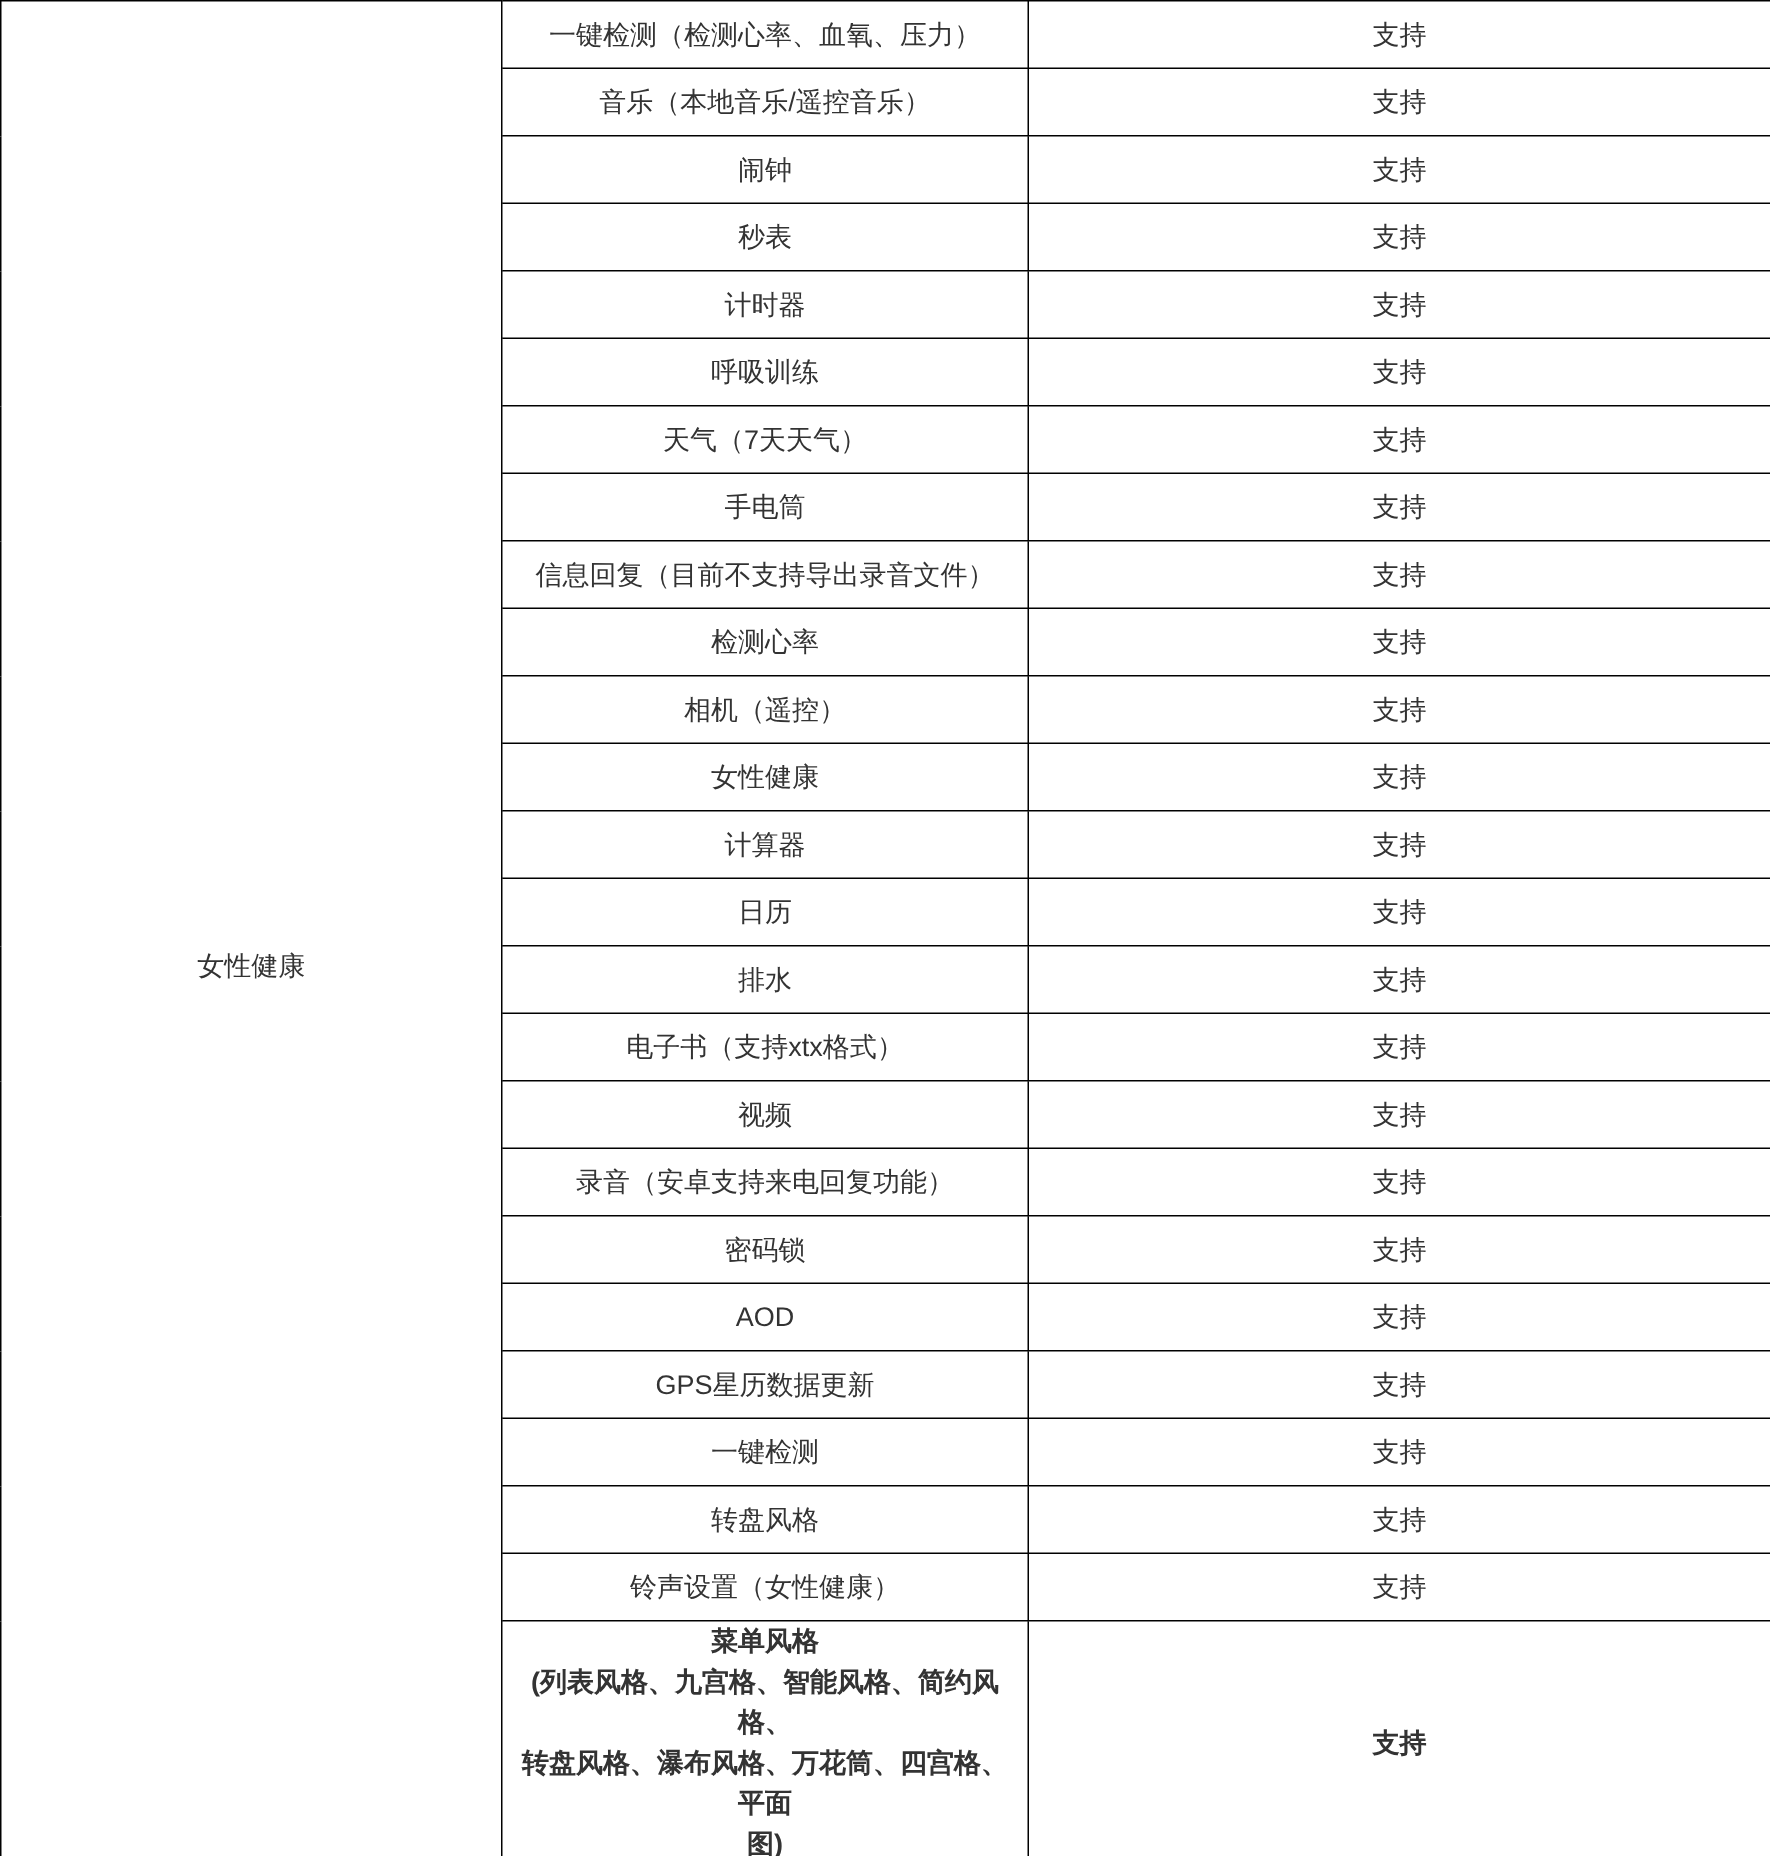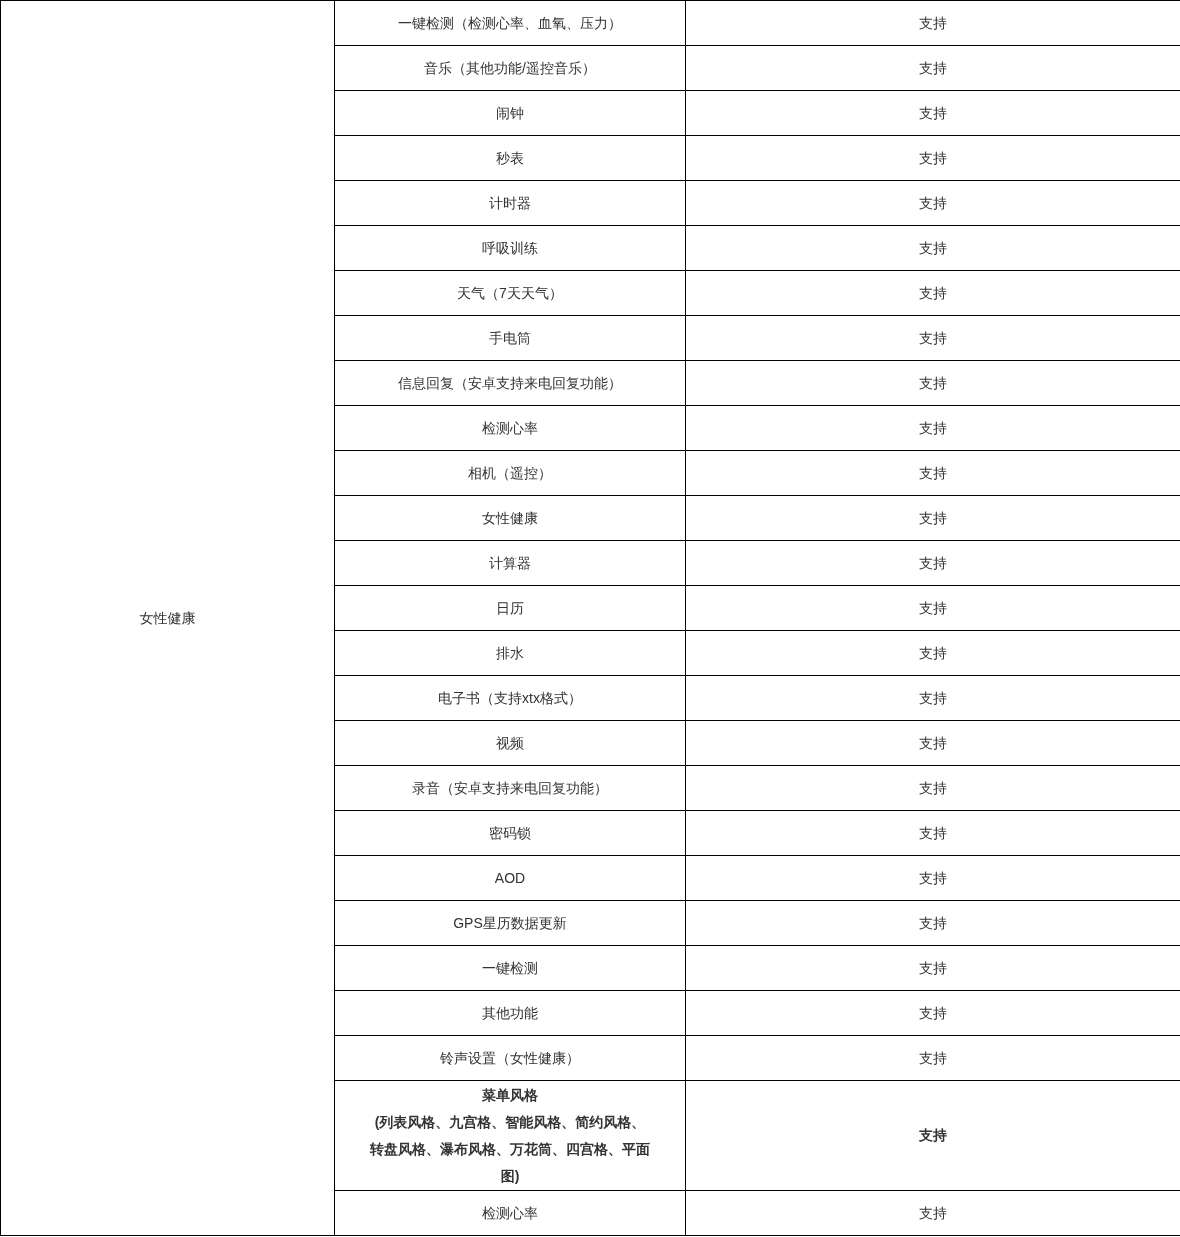--- a/index.html
+++ b/index.html
@@ -13,21 +13,21 @@
   }
   table.features-table {
     border-collapse: collapse;
     table-layout: fixed;
     width: 1180px;
   }
   table.features-table td {
     border: 1.5px solid #000000;
     text-align: center;
     vertical-align: middle;
-    font-size: 14px;
+    font-size: 18px;
     line-height: 27px;
     padding: 0 6px;
     overflow: hidden;
   }
   table.features-table tr { height: 45px; }
   table.features-table tr.tall-row { height: 110px; font-weight: bold; }
   td.category-cell { }
   td.feature-cell { white-space: pre-line; }
   td.support-cell { }
 </style>
@@ -40,21 +40,21 @@
     <col style="width:351px">
     <col style="width:495px">
   </colgroup>
   <tbody>
       <tr>
     <td class="category-cell" rowspan="26">女性健康</td>
         <td class="feature-cell">一键检测（检测心率、血氧、压力）</td>
     <td class="support-cell">支持</td>
   </tr>
       <tr>
-    <td class="feature-cell">音乐（其他功能/遥控音乐）</td>
+    <td class="feature-cell">音乐（本地音乐/遥控音乐）</td>
     <td class="support-cell">支持</td>
   </tr>
       <tr>
     <td class="feature-cell">闹钟</td>
     <td class="support-cell">支持</td>
   </tr>
       <tr>
     <td class="feature-cell">秒表</td>
     <td class="support-cell">支持</td>
   </tr>
@@ -68,21 +68,21 @@
   </tr>
       <tr>
     <td class="feature-cell">天气（7天天气）</td>
     <td class="support-cell">支持</td>
   </tr>
       <tr>
     <td class="feature-cell">手电筒</td>
     <td class="support-cell">支持</td>
   </tr>
       <tr>
-    <td class="feature-cell">信息回复（安卓支持来电回复功能）</td>
+    <td class="feature-cell">信息回复（目前不支持导出录音文件）</td>
     <td class="support-cell">支持</td>
   </tr>
       <tr>
     <td class="feature-cell">检测心率</td>
     <td class="support-cell">支持</td>
   </tr>
       <tr>
     <td class="feature-cell">相机（遥控）</td>
     <td class="support-cell">支持</td>
   </tr>
@@ -124,21 +124,21 @@
   </tr>
       <tr>
     <td class="feature-cell">GPS星历数据更新</td>
     <td class="support-cell">支持</td>
   </tr>
       <tr>
     <td class="feature-cell">一键检测</td>
     <td class="support-cell">支持</td>
   </tr>
       <tr>
-    <td class="feature-cell">其他功能</td>
+    <td class="feature-cell">转盘风格</td>
     <td class="support-cell">支持</td>
   </tr>
       <tr>
     <td class="feature-cell">铃声设置（女性健康）</td>
     <td class="support-cell">支持</td>
   </tr>
       <tr class="tall-row">
     <td class="feature-cell">菜单风格
 (列表风格、九宫格、智能风格、简约风格、
 转盘风格、瀑布风格、万花筒、四宫格、平面

